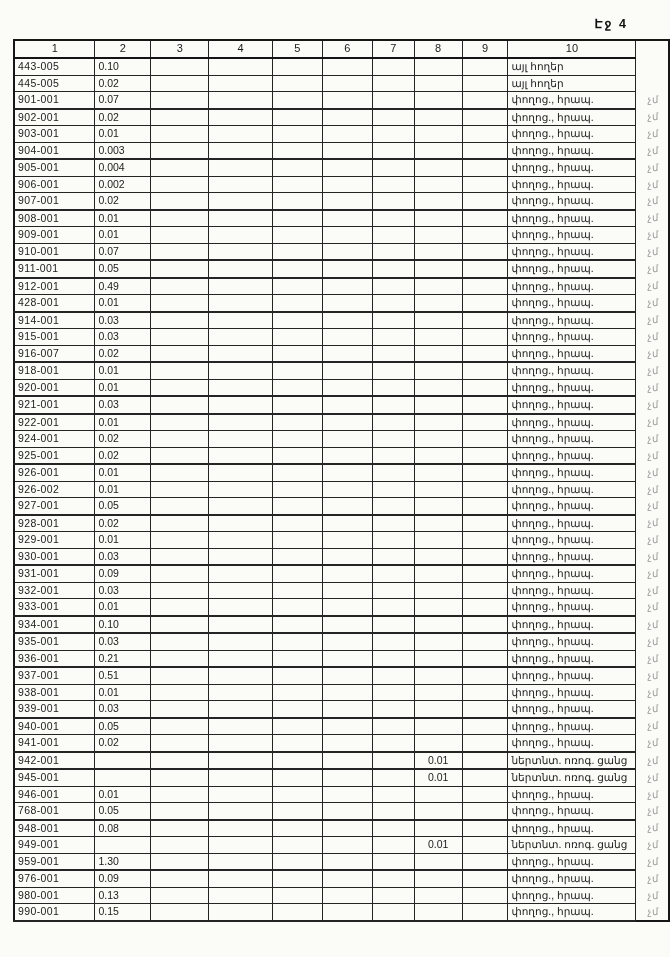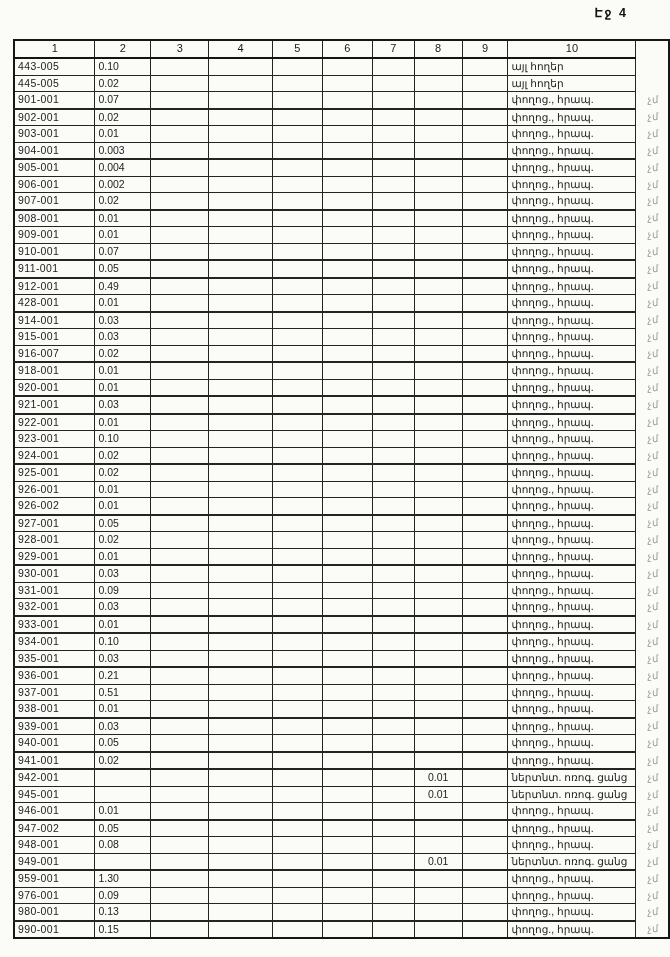--- a/index.html
+++ b/index.html
@@ -10,21 +10,21 @@
     width: 670px;
     height: 957px;
     position: relative;
     background: #fbfbf8;
     font-family: "Liberation Sans", sans-serif;
     color: #1b1b1b;
     overflow: hidden;
   }
   .page-label {
     position: absolute;
-    top: 5px;
+    top: 16px;
     right: 42px;
     font-size: 12.5px;
     font-weight: bold;
     letter-spacing: 2px;
     color: #111;
   }
   table.scan-table {
     position: absolute;
     top: 39px;
     left: 13px;
@@ -386,33 +386,20 @@
         <td class="c4"></td>
         <td class="c5"></td>
         <td class="c6"></td>
         <td class="c7"></td>
         <td class="c8"></td>
         <td class="c9"></td>
         <td class="c10">փողոց., հրապ.</td>
         <td class="c11">չմ</td>
       </tr>
       <tr>
-        <td class="c1">923-001</td>
-        <td class="c2">0.10</td>
-        <td class="c3"></td>
-        <td class="c4"></td>
-        <td class="c5"></td>
-        <td class="c6"></td>
-        <td class="c7"></td>
-        <td class="c8"></td>
-        <td class="c9"></td>
-        <td class="c10">փողոց., հրապ.</td>
-        <td class="c11">չմ</td>
-      </tr>
-      <tr>
         <td class="c1">924-001</td>
         <td class="c2">0.02</td>
         <td class="c3"></td>
         <td class="c4"></td>
         <td class="c5"></td>
         <td class="c6"></td>
         <td class="c7"></td>
         <td class="c8"></td>
         <td class="c9"></td>
         <td class="c10">փողոց., հրապ.</td>
@@ -685,21 +672,21 @@
         <td class="c4"></td>
         <td class="c5"></td>
         <td class="c6"></td>
         <td class="c7"></td>
         <td class="c8"></td>
         <td class="c9"></td>
         <td class="c10">փողոց., հրապ.</td>
         <td class="c11">չմ</td>
       </tr>
       <tr>
-        <td class="c1">947-002</td>
+        <td class="c1">768-001</td>
         <td class="c2">0.05</td>
         <td class="c3"></td>
         <td class="c4"></td>
         <td class="c5"></td>
         <td class="c6"></td>
         <td class="c7"></td>
         <td class="c8"></td>
         <td class="c9"></td>
         <td class="c10">փողոց., հրապ.</td>
         <td class="c11">չմ</td>

